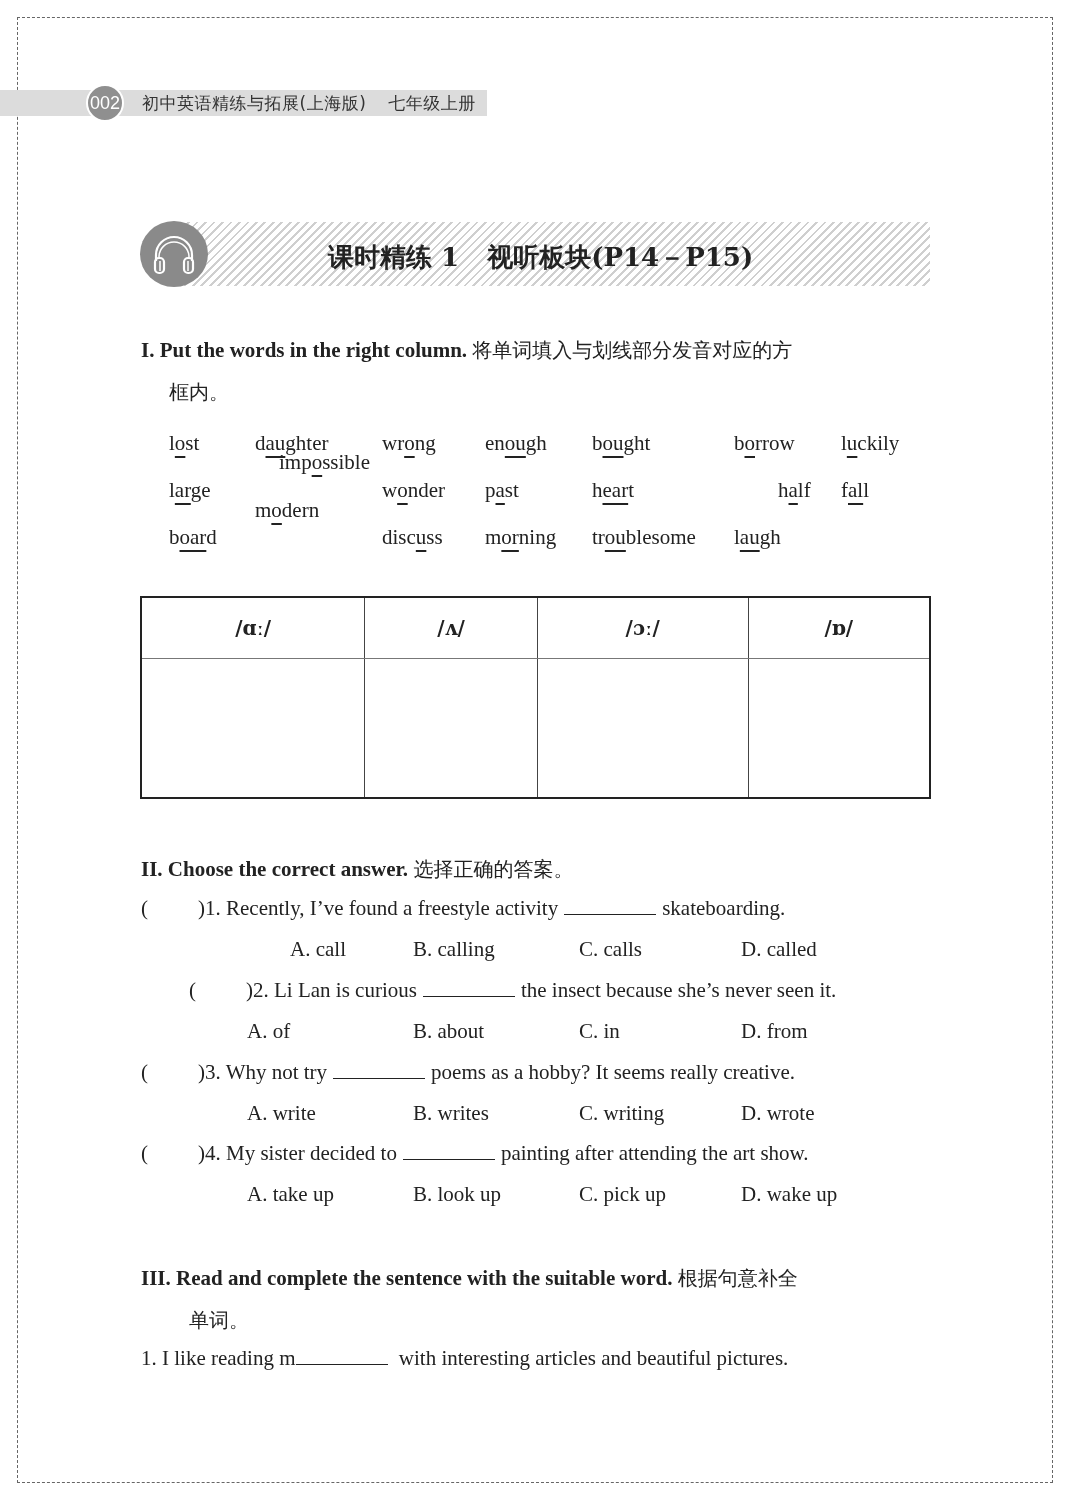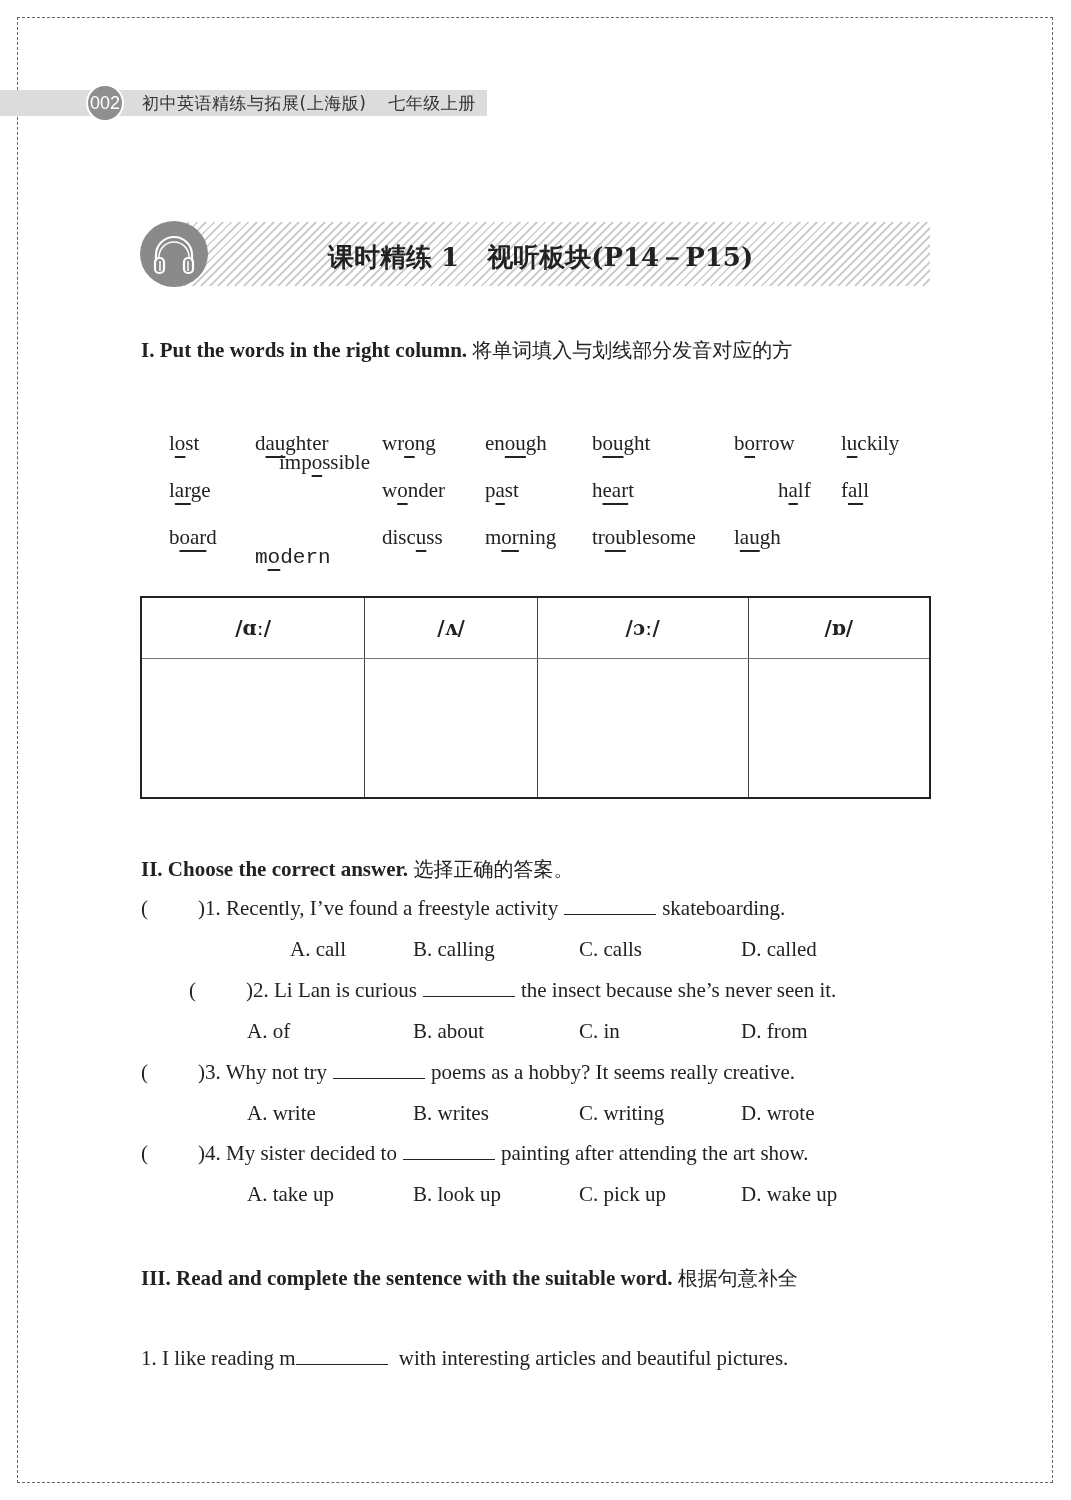--- a/index.html
+++ b/index.html
@@ -58,39 +58,40 @@
     <line x1="38" y1="30" x2="38" y2="40" stroke-width="1.5"></line>
   </svg>
 </div>
 <div class="lesson-title">
   <span>课时精练 1</span><span class="sp"></span><span>视听板块(P14－P15)</span>
 </div>
 
 <div class="section-heading" style="left:141px; top:329px; width:800px;">
   <span>I. Put the words in the right column.</span>
   <span class="cn">将单词填入与划线部分发音对应的方</span>
+  <span class="cont">框内。</span>
 </div>
 
 <div id="word-bank">
     <div class="word" style="left: 169px; top: 431px;"><span>l</span><u>o</u><span>st</span></div>
     <div class="word" style="left: 255px; top: 431px;"><span>d</span><u>au</u><span>ghter</span></div>
     <div class="word" style="left: 382px; top: 431px;"><span>wr</span><u>o</u><span>ng</span></div>
     <div class="word" style="left: 485px; top: 431px;"><span>en</span><u>ou</u><span>gh</span></div>
     <div class="word" style="left: 592px; top: 431px;"><span>b</span><u>ou</u><span>ght</span></div>
     <div class="word" style="left: 734px; top: 431px;"><span>b</span><u>o</u><span>rrow</span></div>
     <div class="word" style="left: 841px; top: 431px;"><span>l</span><u>u</u><span>ckily</span></div>
     <div class="word" style="left: 169px; top: 478px;"><span>l</span><u>ar</u><span>ge</span></div>
     <div class="word" style="left: 255px; top: 450px; margin-left: 24px;"><span>imp</span><u>o</u><span>ssible</span></div>
     <div class="word" style="left: 382px; top: 478px;"><span>w</span><u>o</u><span>nder</span></div>
     <div class="word" style="left: 485px; top: 478px;"><span>p</span><u>a</u><span>st</span></div>
     <div class="word" style="left: 592px; top: 478px;"><span>h</span><u>ear</u><span>t</span></div>
     <div class="word" style="left: 734px; top: 478px; margin-left: 44px;"><span>h</span><u>a</u><span>lf</span></div>
     <div class="word" style="left: 841px; top: 478px;"><span>f</span><u>al</u><span>l</span></div>
     <div class="word" style="left: 169px; top: 525px;"><span>b</span><u>oar</u><span>d</span></div>
-    <div class="word" style="left: 255px; top: 546px; font-family: Liberation Mono, monospace;"><span>m</span><u>o</u><span>dern</span></div>
+    <div class="word" style="left: 255px; top: 498px;"><span>m</span><u>o</u><span>dern</span></div>
     <div class="word" style="left: 382px; top: 525px;"><span>disc</span><u>u</u><span>ss</span></div>
     <div class="word" style="left: 485px; top: 525px;"><span>m</span><u>or</u><span>ning</span></div>
     <div class="word" style="left: 592px; top: 525px;"><span>tr</span><u>ou</u><span>blesome</span></div>
     <div class="word" style="left: 734px; top: 525px;"><span>l</span><u>au</u><span>gh</span></div>
   </div>
 
 <table class="phon">
   <tbody>
       <tr>
     <th>/ɑː/</th>
@@ -131,19 +132,20 @@
     <div class="q-line" style="left: 141px; top: 1141px;"><span>(</span><span style="display:inline-block;width:50px"></span><span>)4.</span> <span>My sister decided to</span><span class="blank"></span><span>painting after attending the art show.</span></div>
     <div class="opt" style="left: 247px; top: 1182px;">A.  take up</div>
     <div class="opt" style="left: 413px; top: 1182px;">B.  look up</div>
     <div class="opt" style="left: 579px; top: 1182px;">C.  pick up</div>
     <div class="opt" style="left: 741px; top: 1182px;">D.  wake up</div>
   </div>
 
 <div class="section-heading" style="left:141px; top:1257px; width:800px;">
   <span>III.  Read and complete the sentence with the suitable word.</span>
   <span class="cn">根据句意补全</span>
+  <span class="cont" style="padding-left:48px">单词。</span>
 </div>
 
 <div class="q-line" style="left:141px; top:1346px;">
   <span>1.</span>
   <span>I like reading m</span><span class="blank" style="margin-left:0"></span>
   <span>with interesting articles and beautiful pictures.</span>
 </div>
 
 </body></html>

